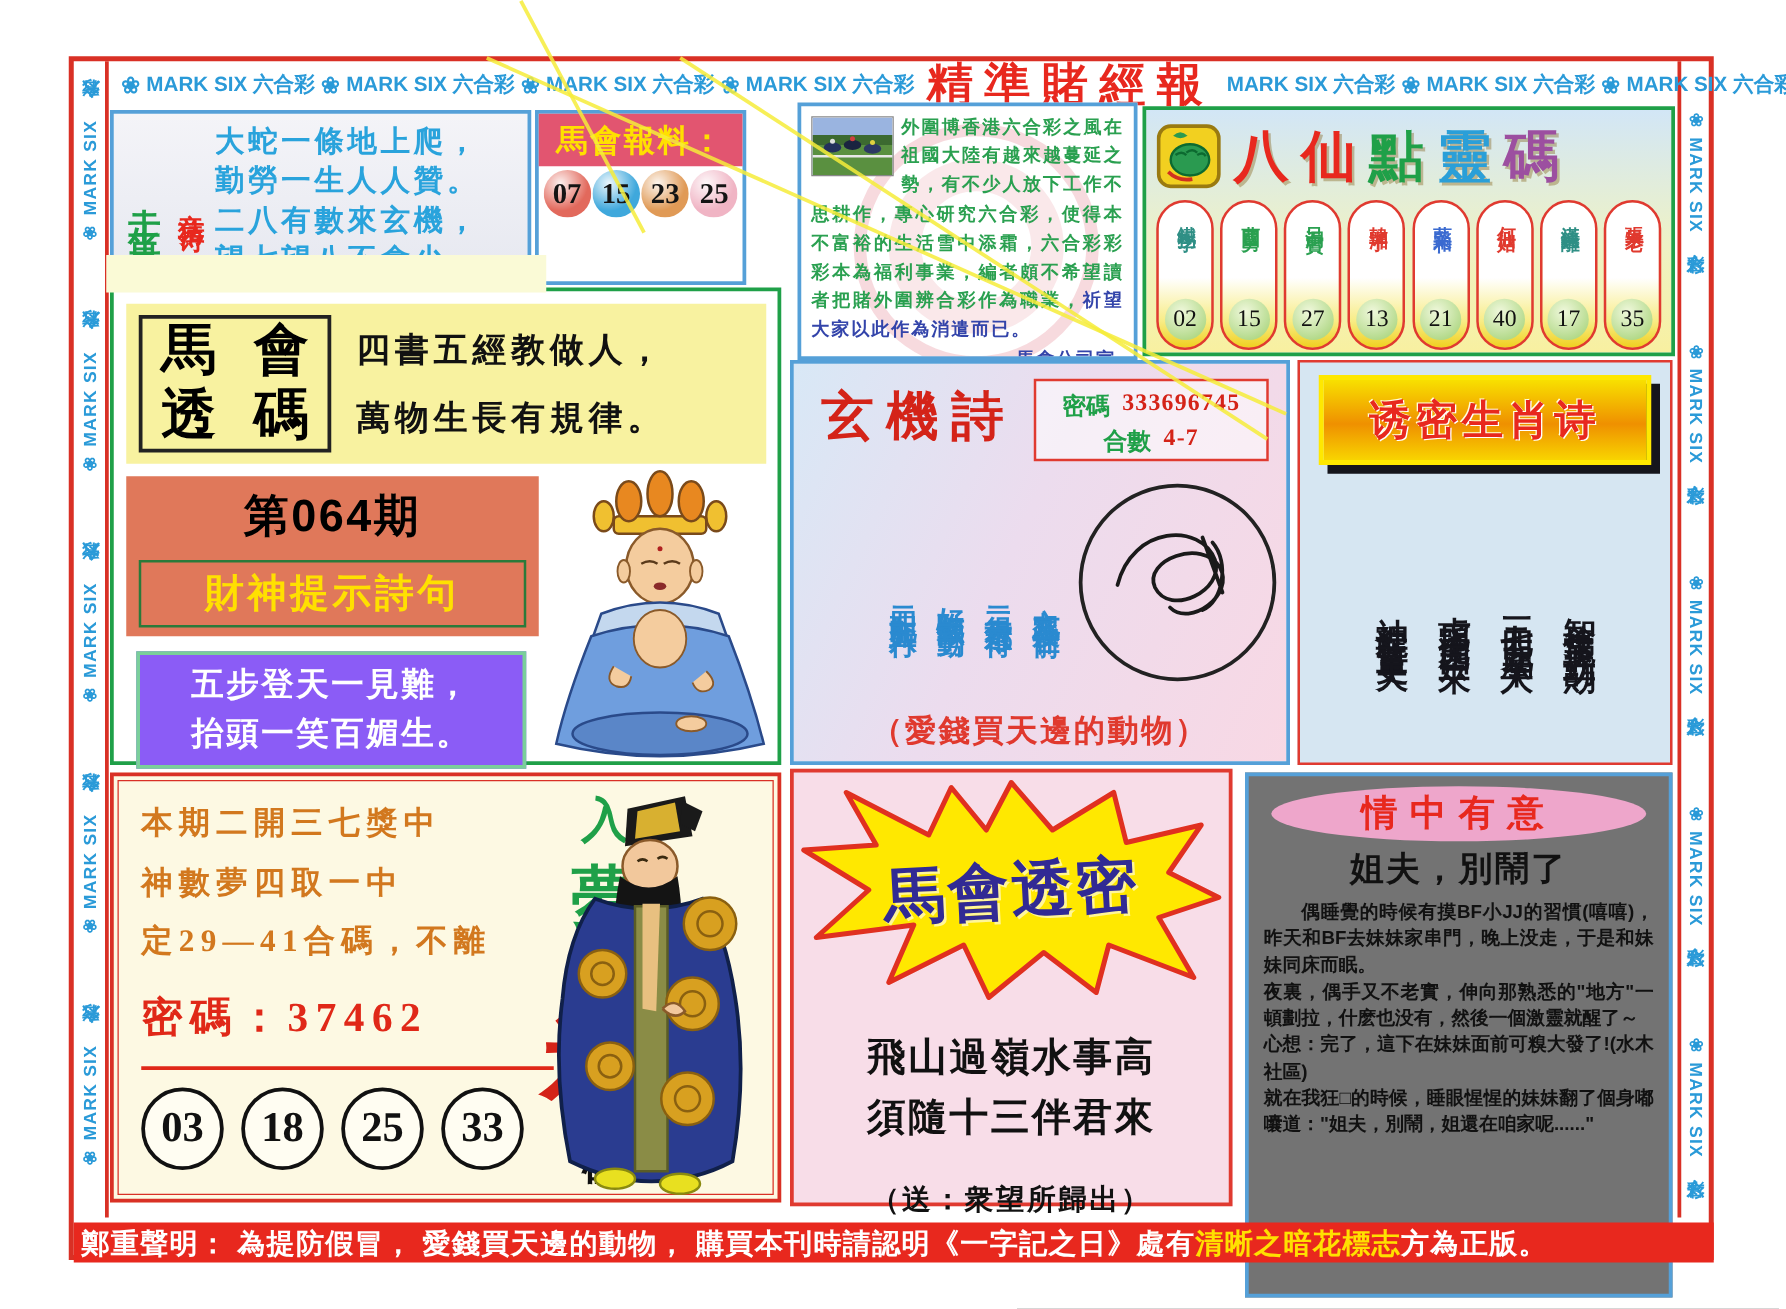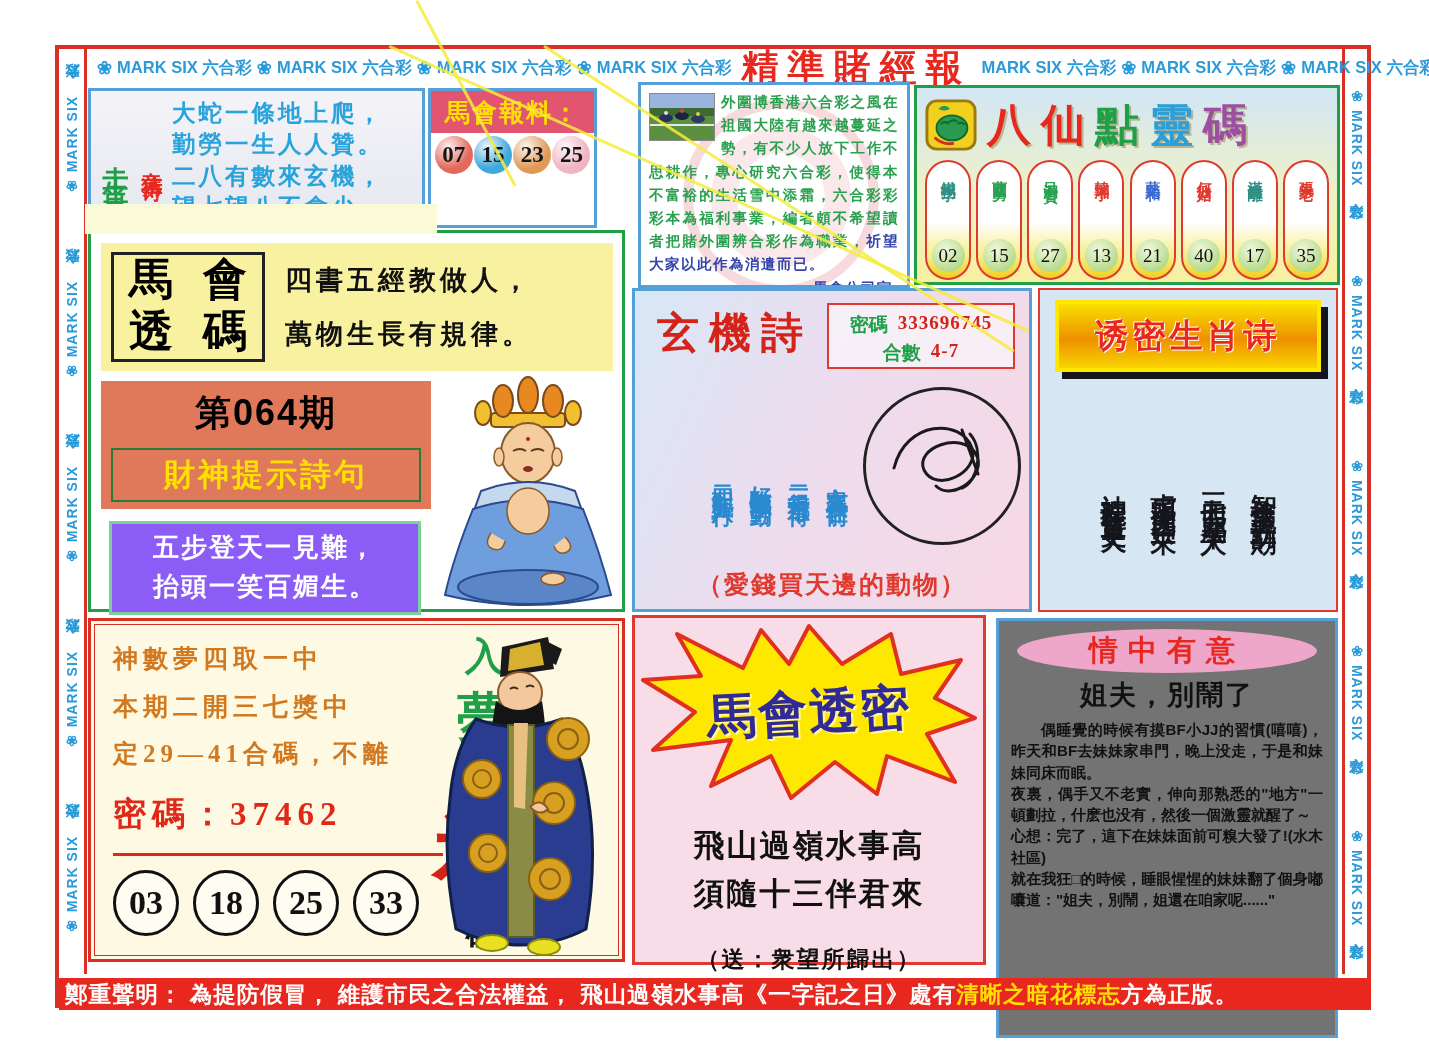--- a/index.html
+++ b/index.html
@@ -352,22 +352,22 @@
     <div class="zs-cols">
       <span class="vt">智擒寇王立功勛</span>
       <span class="vt">三七四九屬羊人</span>
       <span class="vt">虎頭虎尾四三來</span>
       <span class="vt">神龍在首三更天</span>
     </div>
   </div>
 
   <div class="pnl p-dr">
     <div class="dr-left">
+      <div class="dr-line">本期二開三七獎中</div>
       <div class="dr-line">神數夢四取一中</div>
-      <div class="dr-line">本期二開三七獎中</div>
       <div class="dr-line">定29—41合碼，不離</div>
       <div class="dr-code"><span>密碼：</span><span>37462</span></div>
       <hr class="dr-hr">
       <div class="dr-balls">
         <span class="dr-ball">03</span>
         <span class="dr-ball">18</span>
         <span class="dr-ball">25</span>
         <span class="dr-ball">33</span>
       </div>
     </div>
@@ -425,21 +425,21 @@
   <div class="pnl p-love">
     <div class="oval">情中有意</div>
     <div class="love-sub">姐夫，別鬧了</div>
     <p class="love-p ind">偶睡覺的時候有摸BF小JJ的習慣(嘻嘻)，昨天和BF去妹妹家串門，晚上没走，于是和妹妹同床而眠。</p>
     <p class="love-p">夜裏，偶手又不老實，伸向那熟悉的"地方"一頓劃拉，什麽也没有，然後一個激靈就醒了～</p>
     <p class="love-p">心想：完了，這下在妹妹面前可糗大發了!(水木社區)</p>
     <p class="love-p">就在我狂□的時候，睡眼惺惺的妹妹翻了個身嘟囔道："姐夫，別鬧，姐還在咱家呢......"</p>
   </div>
 
   <div class="discl">
-    <span>鄭重聲明： 為提防假冒， 維護市民之合法權益， 飛山過嶺水事高《一字記之日》處有</span>
+    <span>鄭重聲明： 為提防假冒， 愛錢買天邊的動物， 購買本刊時請認明《一字記之日》處有</span>
     <span class="hl">清晰之暗花標志</span>
     <span>方為正版。</span>
   </div>
 
   <div class="yline" style="left:390px;top:45px;width:700px;transform:rotate(24deg);"></div>
   <div class="yline" style="left:545px;top:45px;width:560px;transform:rotate(33deg);"></div>
   <div class="yline" style="left:418px;top:0;width:210px;transform:rotate(62deg);"></div>
   <div class="patch"></div>
 </div>
 

